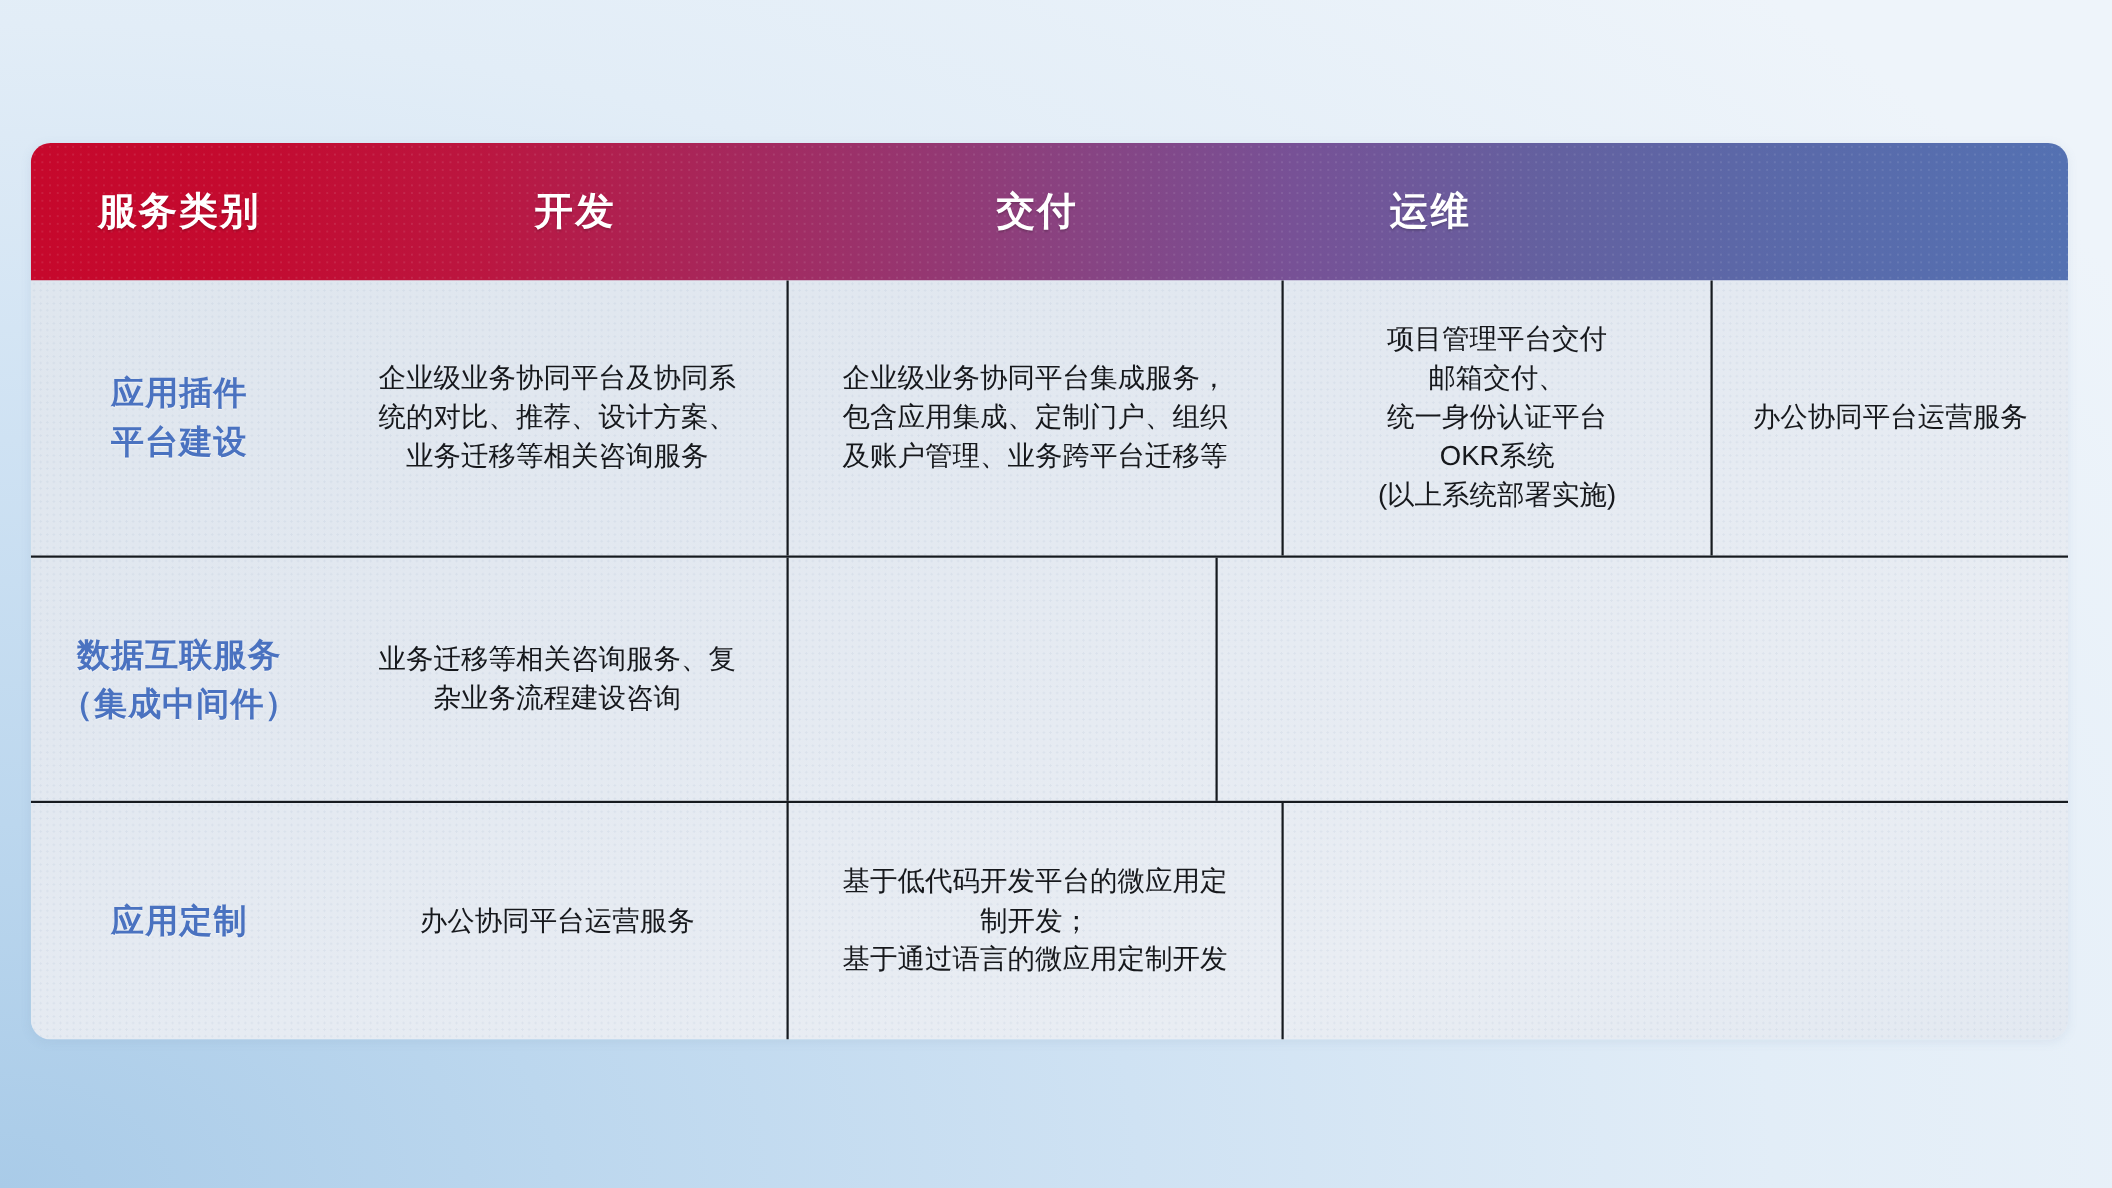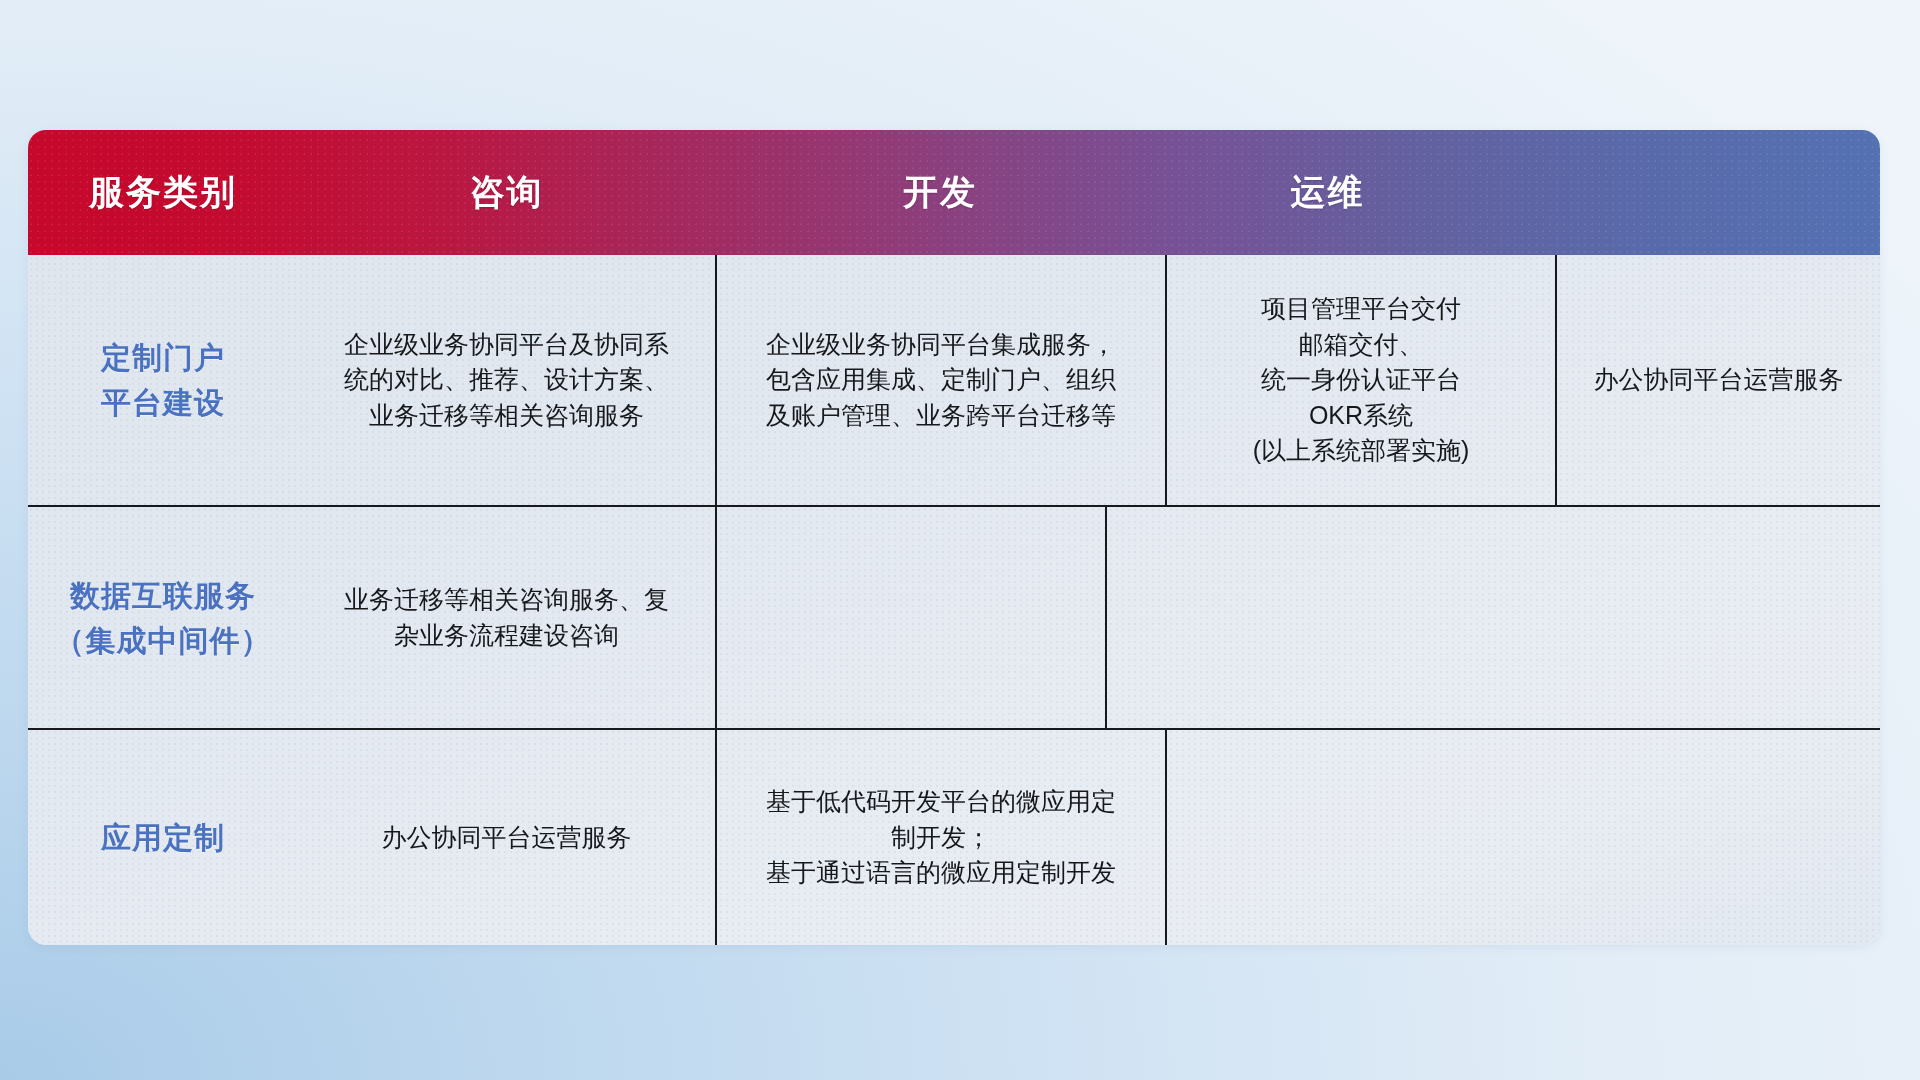--- a/index.html
+++ b/index.html
@@ -109,29 +109,29 @@
   .c3 { width:390px; flex:0 0 390px; }
   .c4 { width:325px; flex:0 0 325px; }
 </style>
 </head>
 <body>
 
 <div class="table-wrap">
 
   <div class="thead">
     <div class="th c0">服务类别</div>
-    <div class="th c1">咨询</div>
     <div class="th c2">开发</div>
+    <div class="th c3">交付</div>
     <div class="th c4">运维</div>
   </div>
 
   <div class="tbody">
 
     <div class="trow r1">
-      <div class="td label c0">定制门户
+      <div class="td label c0">应用插件
 平台建设</div>
       <div class="td c1">企业级业务协同平台及协同系
 统的对比、推荐、设计方案、
 业务迁移等相关咨询服务</div>
       <div class="td sep c2">企业级业务协同平台集成服务，
 包含应用集成、定制门户、组织
 及账户管理、业务跨平台迁移等</div>
       <div class="td sep c3">项目管理平台交付
 邮箱交付、
 统一身份认证平台

